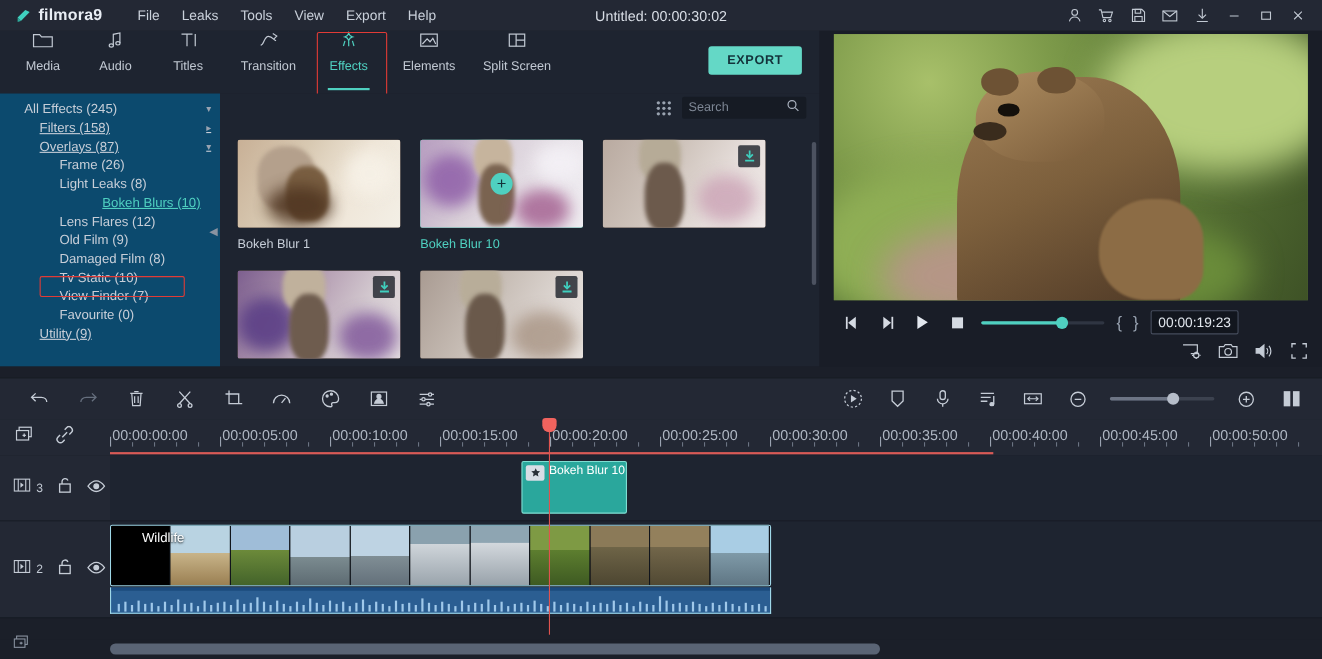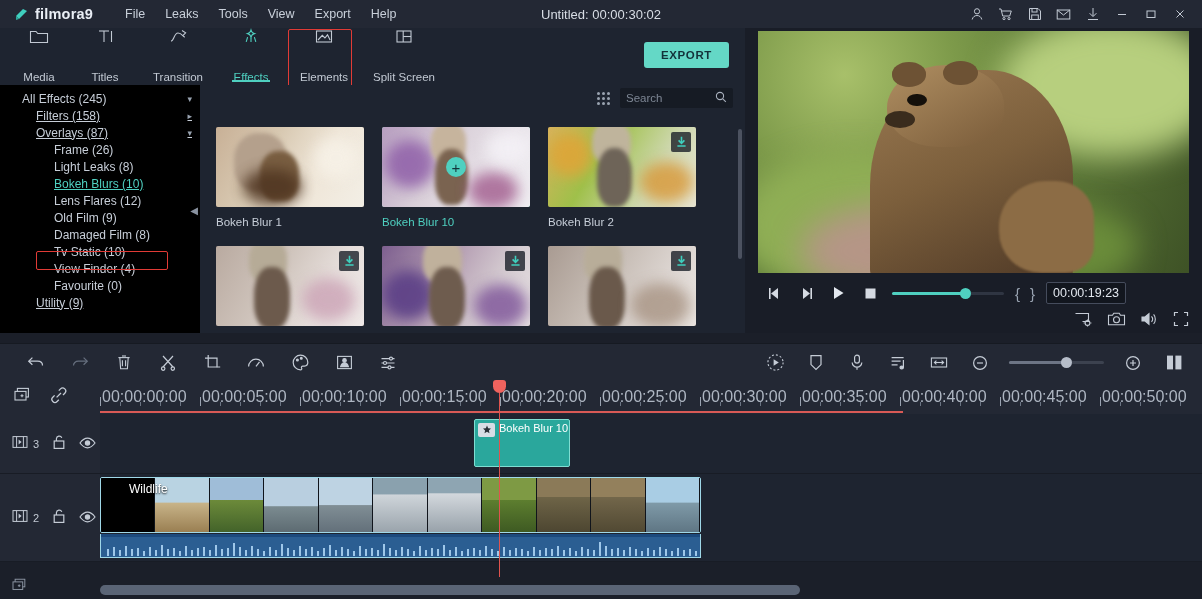--- a/index.html
+++ b/index.html
@@ -35,21 +35,21 @@
   }
   .tb-ico svg { display: block; }
 
   
   .tabsbar {
     position: absolute; top: 28px; left: 0; width: 745px; height: 57px;
     background: #1e2430; display: flex; align-items: flex-start; padding-left: 6px;
   }
   .tab {
     width: 66px; height: 55px; display: flex; flex-direction: column; align-items: center;
-    justify-content: space-between; gap: 5px; position: relative; cursor: default;
+    justify-content: flex-start; gap: 5px; position: relative; cursor: default;
   }
   .tab.wide { width: 80px; }
   .tab .lbl { font-size: 11.5px; color: #c2c9d3; white-space: nowrap; }
   .tab.active .lbl { color: #4fd0c0; }
   .tab.active::after {
     content: ""; position: absolute; bottom: 1px; left: 14px; right: 14px;
     height: 2px; background: #4fd0c0;
   }
   .tab-hl {
     position: absolute; border: 1.5px solid #e13b36; border-radius: 2px;
@@ -57,29 +57,29 @@
   }
   .export-btn {
     position: absolute; right: 16px; top: 14px; width: 85px; height: 26px;
     background: #64d8c6; color: #13323a; font-size: 11.5px; font-weight: bold;
     border: none; border-radius: 3px; letter-spacing: .6px; cursor: default;
   }
 
   
   .sidebar {
     position: absolute; top: 85px; left: 0; width: 200px; height: 248px;
-    background: #000000; padding-top: 5px; overflow: hidden;
+    background: #0c4a6e; padding-top: 5px; overflow: hidden;
   }
   .tree-row {
     height: 17px; display: flex; align-items: center; font-size: 12px;
     color: #c7ced8; position: relative; cursor: default; padding-right: 8px;
   }
   .tree-row .cap { white-space: nowrap; }
   .tree-row .chev { margin-left: auto; font-size: 9px; color: #99a3b1; }
-  .tree-row.sel .cap { color: #4fd0c0; text-decoration: underline; }
+  .tree-row.sel .cap { color: #4fd0c0; text-decoration: underline; margin-left: 39px; }
   .lvl0 { padding-left: 22px; }
   .lvl1 { padding-left: 36px; text-decoration: underline; }
   .lvl2 { padding-left: 54px; }
   .sel-box {
     position: absolute; left: 36px; top: 166px; width: 132px; height: 19px;
     border: 1.5px solid #e13b36; border-radius: 2px; pointer-events: none;
   }
   .side-collapse {
     position: absolute; right: 2px; top: 120px; font-size: 10px; color: #8a93a1;
   }
@@ -178,21 +178,21 @@
   .et-right { display: flex; align-items: center; gap: 13px; margin-left: auto; margin-right: 14px; }
   .zoom-track { width: 95px; height: 3px; background: #3c424f; position: relative; border-radius: 2px; margin: 0 2px; }
   .zoom-fill { position: absolute; left:0; top:0; height:3px; width:56px; background:#6d7585; border-radius:2px; }
   .zoom-knob { position: absolute; left: 52px; top: -4px; width: 11px; height: 11px; border-radius: 50%; background: #b6bdc9; }
 
   
   .timeline { position: absolute; top: 381px; left: 0; width: 1202px; height: 218px; background: #1b1f29; }
   .tl-head { position: absolute; top: 0; left: 0; width: 100px; height: 33px; background: #232834;
              display: flex; align-items: center; gap: 17px; padding-left: 14px; }
   .ruler { position: absolute; top: 0; left: 100px; width: 1102px; height: 33px; background: #232834; }
-  .rlabel { position: absolute; top: 7px; font-size: 16px; color: #aeb6c2; }
+  .rlabel { position: absolute; top: 7px; font-size: 13px; color: #aeb6c2; }
   .tick { position: absolute; bottom: 8px; width: 1px; background: #6b7483; }
   .tick.major { height: 9px; background: #9aa3b1; }
   .tick.minor { height: 4px; }
   .redline { position: absolute; top: 30px; left: 100px; height: 2px; background: #d95a56; }
   .tracks { position: absolute; top: 33px; left: 0; width: 1202px; height: 150px; }
   .track { position: relative; width: 1202px; border-bottom: 1px solid #181c25; }
   .track-hdr {
     position: absolute; left: 0; top: 0; width: 100px; height: 100%;
     background: #232834; display: flex; align-items: center; gap: 13px; padding-left: 12px;
   }
@@ -317,20 +317,30 @@
       <span>
         <svg width="20" height="17" viewBox="0 0 20 17" fill="none" stroke="#c2c9d3" stroke-width="1.1">
           <path d="M1.5 14.5V3.5h5.5l1.8 2h9.7v9z"></path>
         </svg>
       </span>
       <span class="lbl">Media</span>
     </div>
     <div class="tab">
       <span>
         <svg width="20" height="17" viewBox="0 0 20 17" fill="none" stroke="#c2c9d3" stroke-width="1.1">
+          <path d="M8 13V3.2l6 -1.3V11"></path>
+            <ellipse cx="6.2" cy="13.3" rx="1.9" ry="1.5"></ellipse>
+            <ellipse cx="12.2" cy="11.4" rx="1.9" ry="1.5"></ellipse>
+        </svg>
+      </span>
+      <span class="lbl">Audio</span>
+    </div>
+    <div class="tab">
+      <span>
+        <svg width="20" height="17" viewBox="0 0 20 17" fill="none" stroke="#c2c9d3" stroke-width="1.1">
           <path d="M4 3h10"></path>
             <path d="M9 3v11"></path>
             <path d="M16.5 3v11"></path>
         </svg>
       </span>
       <span class="lbl">Titles</span>
     </div>
     <div class="tab wide">
       <span>
         <svg width="20" height="17" viewBox="0 0 20 17" fill="none" stroke="#c2c9d3" stroke-width="1.1">
@@ -402,21 +412,21 @@
     <div class="tree-row lvl2">
       <span class="cap">Old Film (9)</span>
       </div>
     <div class="tree-row lvl2">
       <span class="cap">Damaged Film (8)</span>
       </div>
     <div class="tree-row lvl2">
       <span class="cap">Tv Static (10)</span>
       </div>
     <div class="tree-row lvl2">
-      <span class="cap">View Finder (4)</span>
+      <span class="cap">View Finder (7)</span>
       </div>
     <div class="tree-row lvl2">
       <span class="cap">Favourite (0)</span>
       </div>
     <div class="tree-row lvl1">
       <span class="cap">Utility (9)</span>
       </div>
     <div class="sel-box"></div>
     <div class="side-collapse">◀</div>
   </div>
@@ -465,37 +475,20 @@
             <div class="blob" style="left:2%;top:16%;width:34%;height:60%;background:#8f5fa8;opacity:.85;"></div>
             <div class="subject" style="left:33%;top:-6%;width:24%;height:52%;background:#c6b49d;"></div>
             <div class="subject" style="left:36%;top:28%;width:22%;height:70%;background:#7a6350;"></div>
             <div class="blob" style="left:58%;top:56%;width:34%;height:46%;background:#a05a8c;opacity:.8;"></div>
             <div class="blob" style="left:70%;top:6%;width:30%;height:40%;background:#f4f1f6;opacity:.85;"></div>
             <div class="plus-btn">+</div>
           </div>
           <div class="eff-name">Bokeh Blur 10</div>
         </div>
 
-        <div class="eff-card">
-          <div class="thumb">
-            <div class="bk" style="background:linear-gradient(120deg,#d8b35c 0%,#9fc04a 35%,#cfd8b0 70%,#e8e6d4 100%);"></div>
-            <div class="blob" style="left:0%;top:8%;width:30%;height:54%;background:#e0a437;opacity:.85;"></div>
-            <div class="subject" style="left:30%;top:-8%;width:26%;height:54%;background:#bfb49c;"></div>
-            <div class="subject" style="left:33%;top:26%;width:24%;height:74%;background:#6e6458;"></div>
-            <div class="blob" style="left:62%;top:44%;width:36%;height:50%;background:#d8932f;opacity:.75;"></div>
-            <div class="dl-badge">
-              <svg width="11" height="12" viewBox="0 0 11 12" fill="none" stroke="#3fd0bf" stroke-width="1.6">
-                <path d="M5.5 0.8v5.6"></path>
-                  <path d="M2.6 4.4l2.9 2.9 2.9-2.9"></path>
-                  <path d="M1.4 10h8.2"></path>
-              </svg>
-            </div>
-          </div>
-          <div class="eff-name">Bokeh Blur 2</div>
-        </div>
 
         <div class="eff-card">
           <div class="thumb">
             <div class="bk" style="background:linear-gradient(120deg,#b9aaa0 0%,#cfc4bc 40%,#e6dedb 70%,#efe9e8 100%);"></div>
             <div class="subject" style="left:22%;top:-10%;width:26%;height:56%;background:#b6ab97;"></div>
             <div class="subject" style="left:26%;top:26%;width:24%;height:78%;background:#6c5a4c;"></div>
             <div class="blob" style="left:58%;top:40%;width:36%;height:54%;background:#c79ab0;opacity:.7;"></div>
             <div class="dl-badge">
               <svg width="11" height="12" viewBox="0 0 11 12" fill="none" stroke="#3fd0bf" stroke-width="1.6">
                 <path d="M5.5 0.8v5.6"></path>

